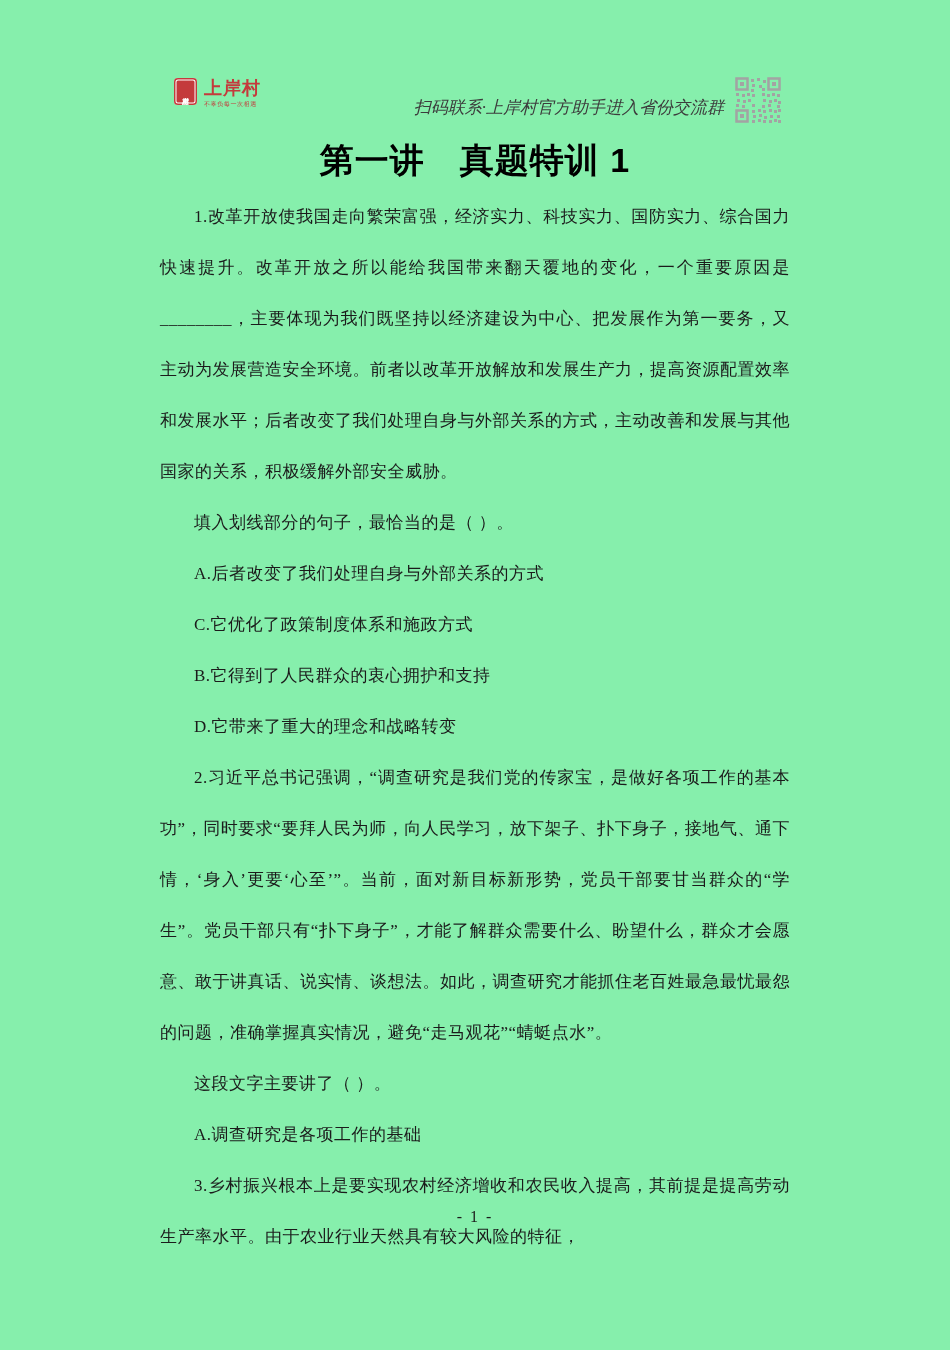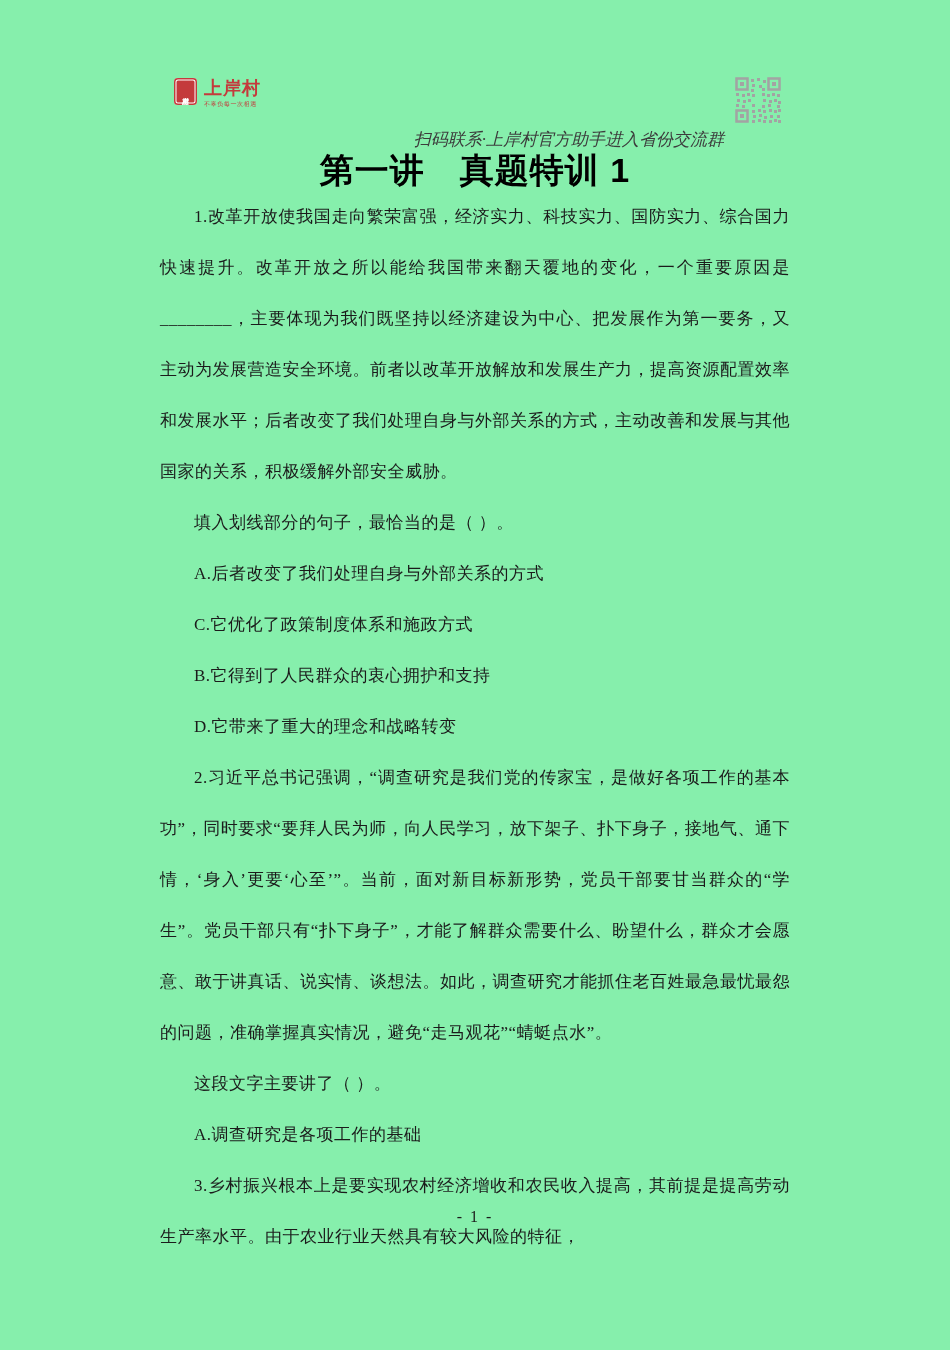--- a/index.html
+++ b/index.html
@@ -38,27 +38,26 @@
   .brand-tagline {
     font-size:6px; line-height:8px; color:#c43a3c;
     letter-spacing:0.6px; margin-top:2px;
     font-family:"Liberation Sans","DejaVu Sans",sans-serif;
   }
   .contact {
     position:absolute; right:66px; top:96px;
     font-style:italic;
     font-size:17px; color:#3c3c3c;
     white-space:nowrap;
-    margin-top:32px;
   }
   .qr { position:absolute; right:8px; top:76px; width:48px; height:48px; }
 
   
   .title {
-    position:absolute; left:0; right:0; top:148px;
+    position:absolute; left:0; right:0; top:138px;
     text-align:center;
     font-family:"Liberation Sans","DejaVu Sans",sans-serif;
     font-weight:bold; font-size:34px; line-height:44px;
     color:#000000; letter-spacing:1px;
     margin:0;
   }
 
   
   .body-text { position:absolute; left:160px; right:160px; top:191px; }
   .body-text p {

